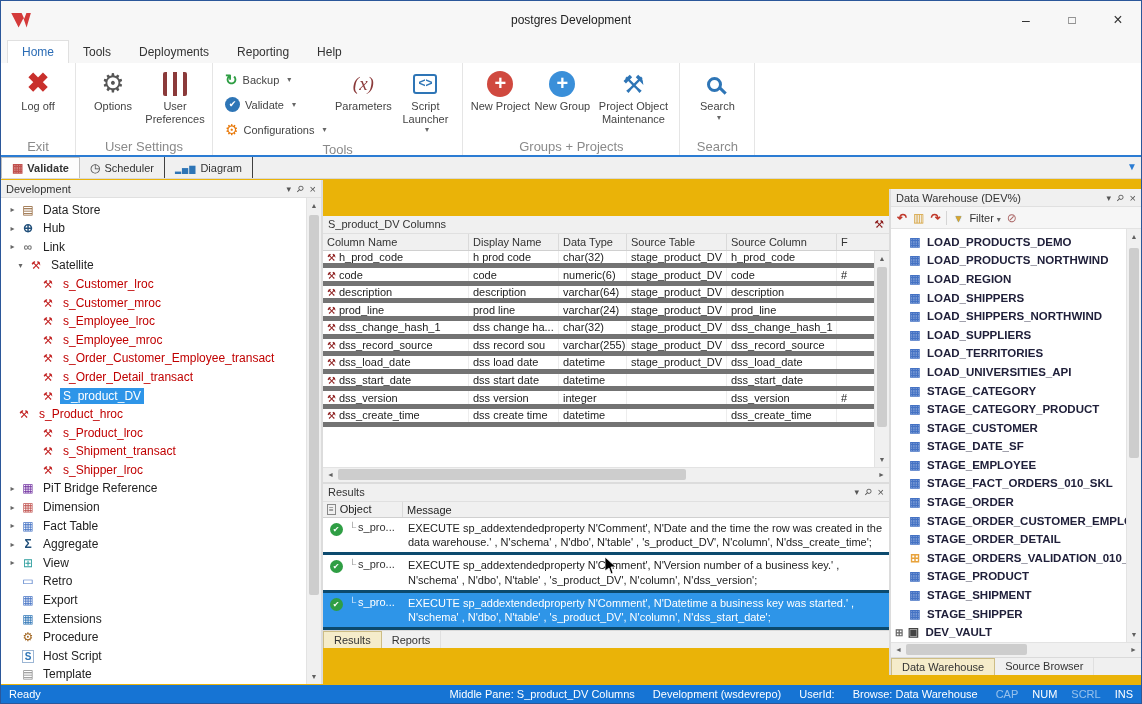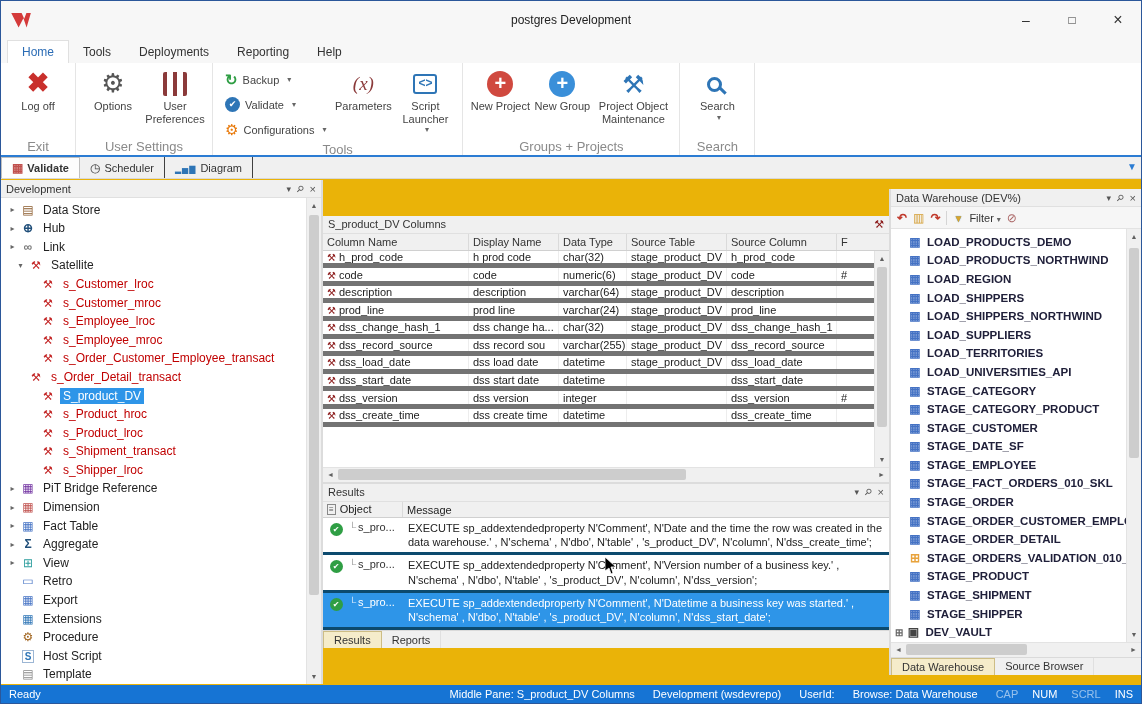--- a/index.html
+++ b/index.html
@@ -376,31 +376,31 @@
             <div class="tree-row" style="padding-left: 24px;">
     <span class="chev"></span>
     <span class="ic tree-ic ic-satellite"></span>
     <span class="tree-label red">s_Employee_mroc</span>
   </div>
             <div class="tree-row" style="padding-left: 24px;">
     <span class="chev"></span>
     <span class="ic tree-ic ic-satellite"></span>
     <span class="tree-label red">s_Order_Customer_Employee_transact</span>
   </div>
-            <div class="tree-row" style="padding-left: 12px;">
+            <div class="tree-row" style="padding-left: 24px;">
     <span class="chev"></span>
     <span class="ic tree-ic ic-satellite"></span>
     <span class="tree-label red">s_Order_Detail_transact</span>
   </div>
             <div class="tree-row" style="padding-left: 24px;">
     <span class="chev"></span>
     <span class="ic tree-ic ic-satellite"></span>
     <span class="tree-label selected">S_product_DV</span>
   </div>
-            <div class="tree-row" style="padding-left: 24px;">
+            <div class="tree-row" style="">
     <span class="chev"></span>
     <span class="ic tree-ic ic-satellite"></span>
     <span class="tree-label red">s_Product_hroc</span>
   </div>
             <div class="tree-row" style="padding-left: 24px;">
     <span class="chev"></span>
     <span class="ic tree-ic ic-satellite"></span>
     <span class="tree-label red">s_Product_lroc</span>
   </div>
             <div class="tree-row" style="padding-left: 24px;">

